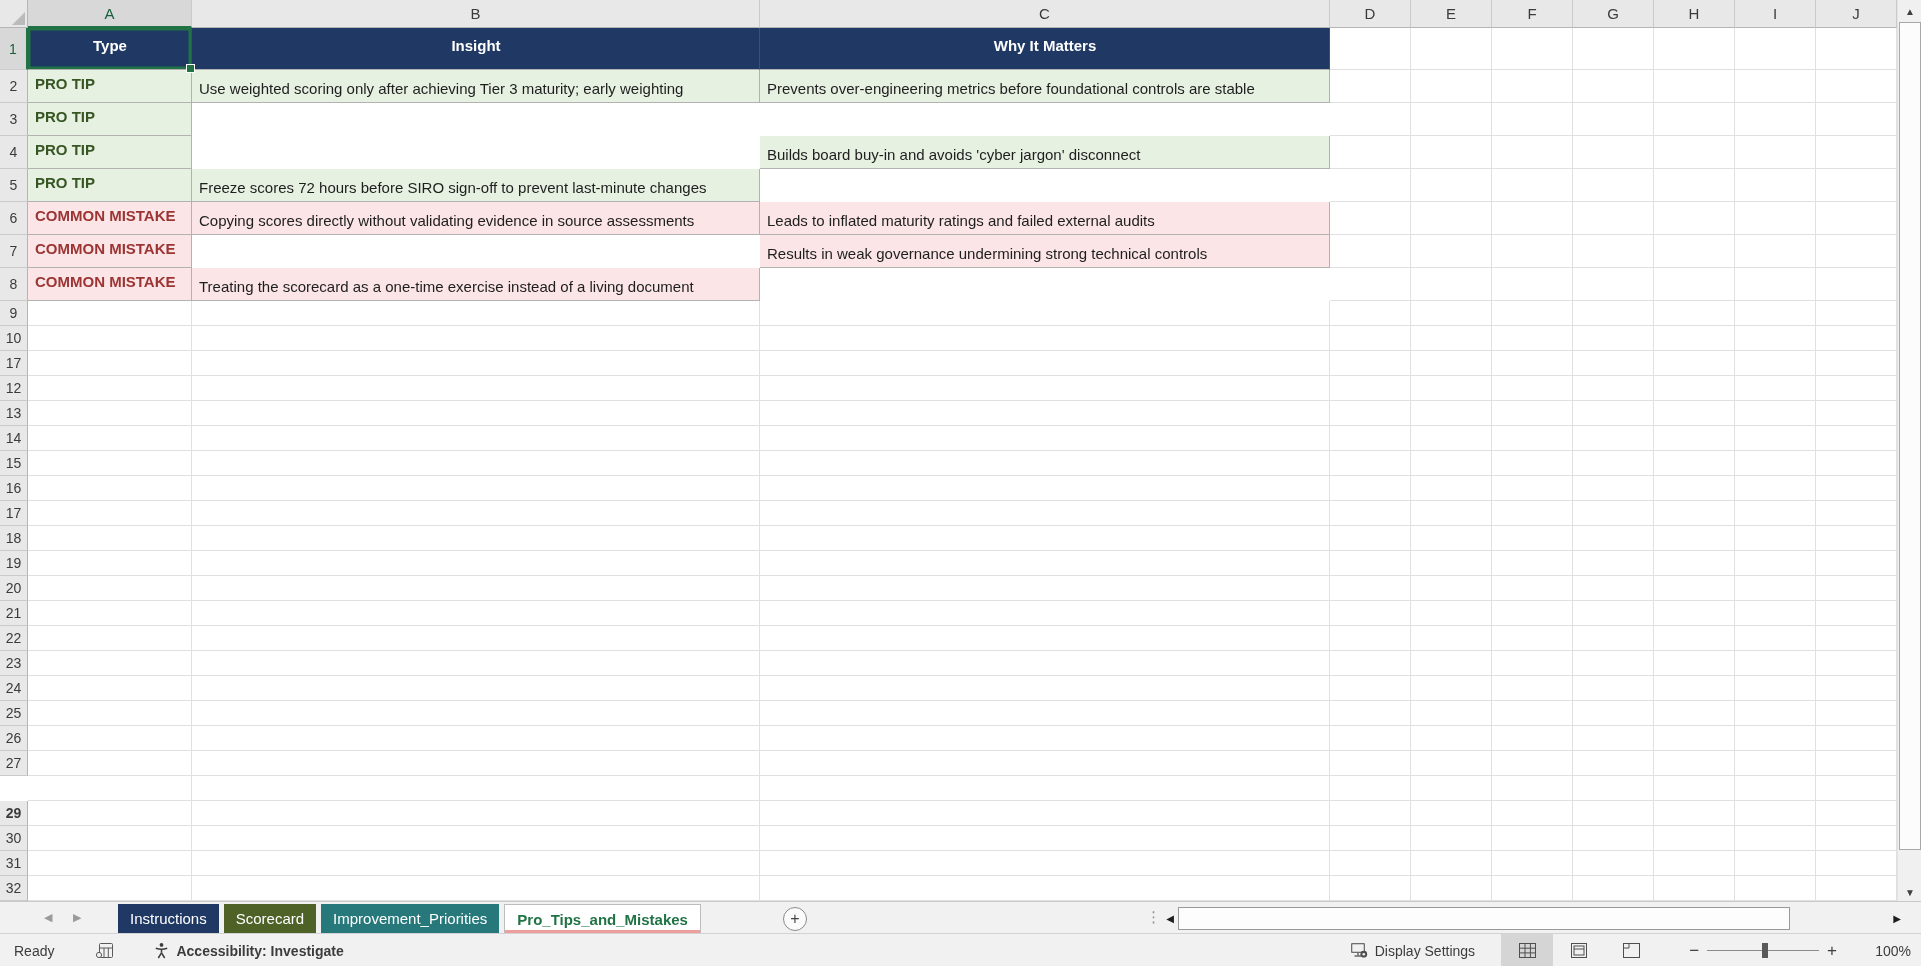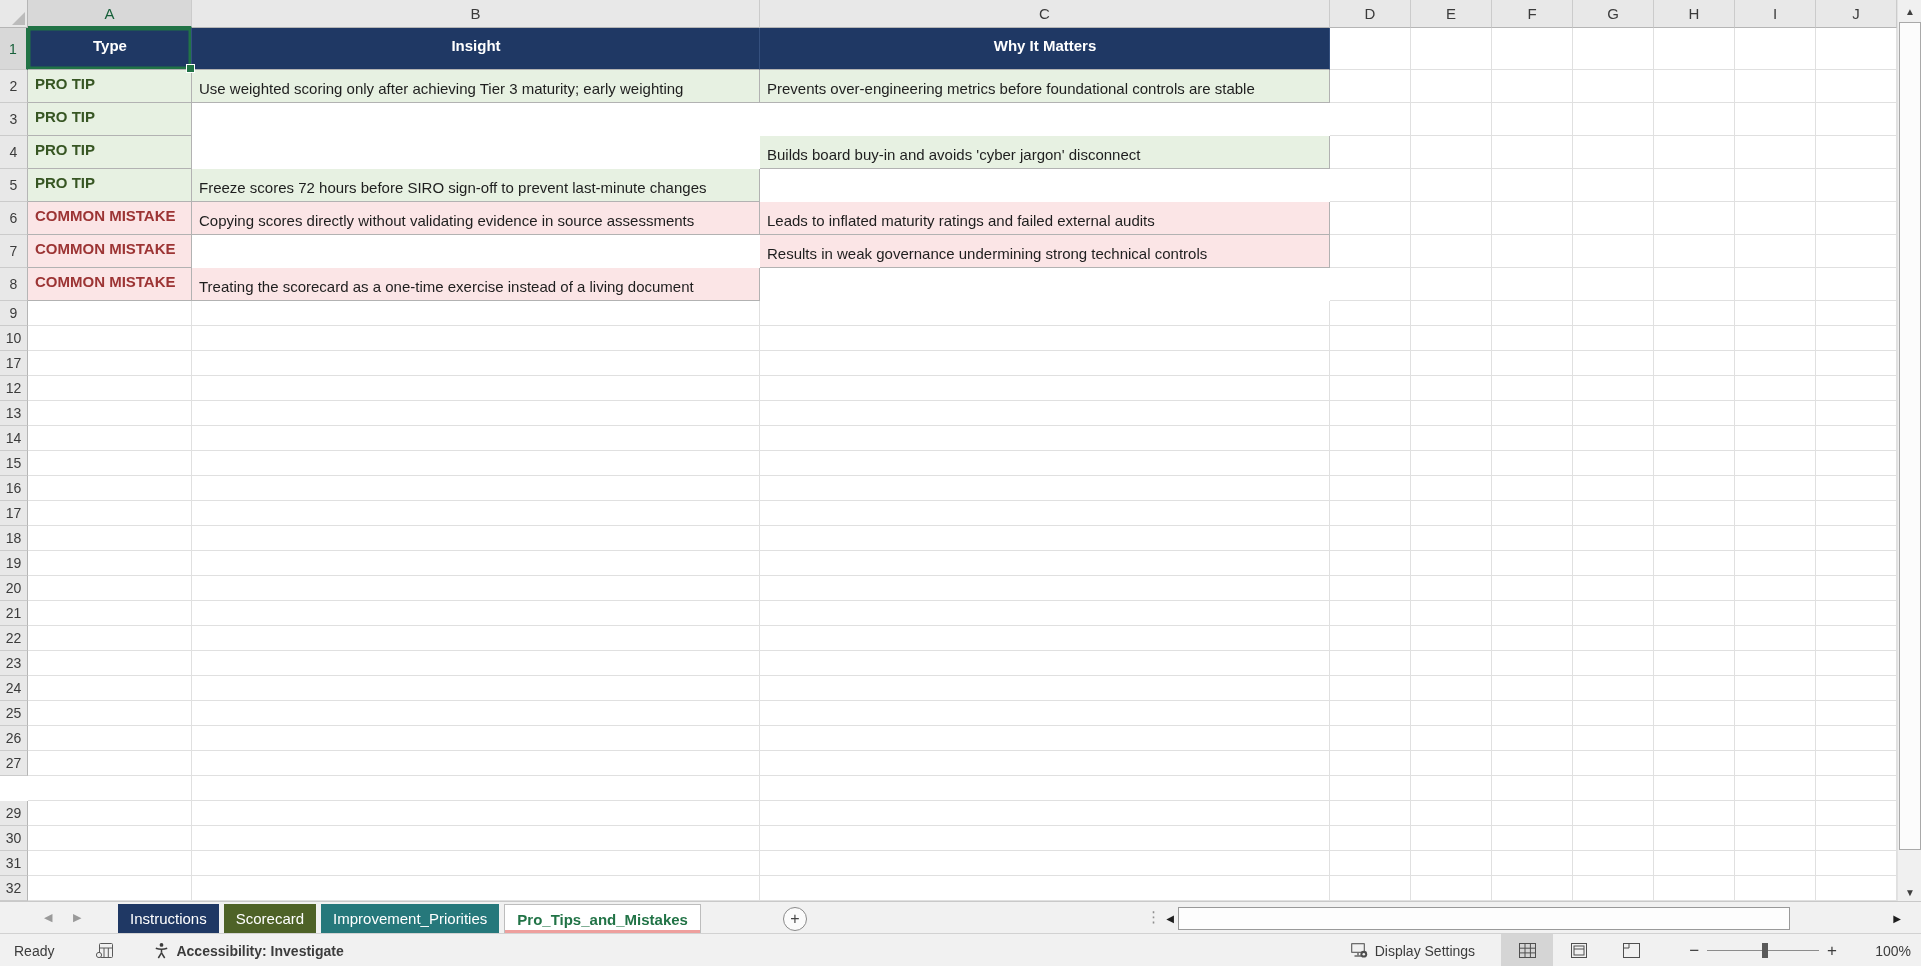--- a/index.html
+++ b/index.html
@@ -147,21 +147,21 @@
     <div class="row-header" style="grid-area: 20 / 1;">19</div>
     <div class="row-header" style="grid-area: 21 / 1;">20</div>
     <div class="row-header" style="grid-area: 22 / 1;">21</div>
     <div class="row-header" style="grid-area: 23 / 1;">22</div>
     <div class="row-header" style="grid-area: 24 / 1;">23</div>
     <div class="row-header" style="grid-area: 25 / 1;">24</div>
     <div class="row-header" style="grid-area: 26 / 1;">25</div>
     <div class="row-header" style="grid-area: 27 / 1;">26</div>
     <div class="row-header" style="grid-area: 28 / 1;">27</div>
     <div class="row-header" style="grid-area: 29 / 1; margin-left: 42px;">28</div>
-    <div class="row-header" style="grid-area: 30 / 1;">29</div>
+    <div class="row-header" style="grid-area: 30 / 1; font-weight: bold;">29</div>
     <div class="row-header" style="grid-area: 31 / 1;">30</div>
     <div class="row-header" style="grid-area: 32 / 1;">31</div>
     <div class="row-header" style="grid-area: 33 / 1;">32</div>
     <div class="ecell" style="grid-area: 2 / 5;"></div>
     <div class="ecell" style="grid-area: 2 / 6;"></div>
     <div class="ecell" style="grid-area: 2 / 7;"></div>
     <div class="ecell" style="grid-area: 2 / 8;"></div>
     <div class="ecell" style="grid-area: 2 / 9;"></div>
     <div class="ecell" style="grid-area: 2 / 10;"></div>
     <div class="ecell" style="grid-area: 2 / 11;"></div>

